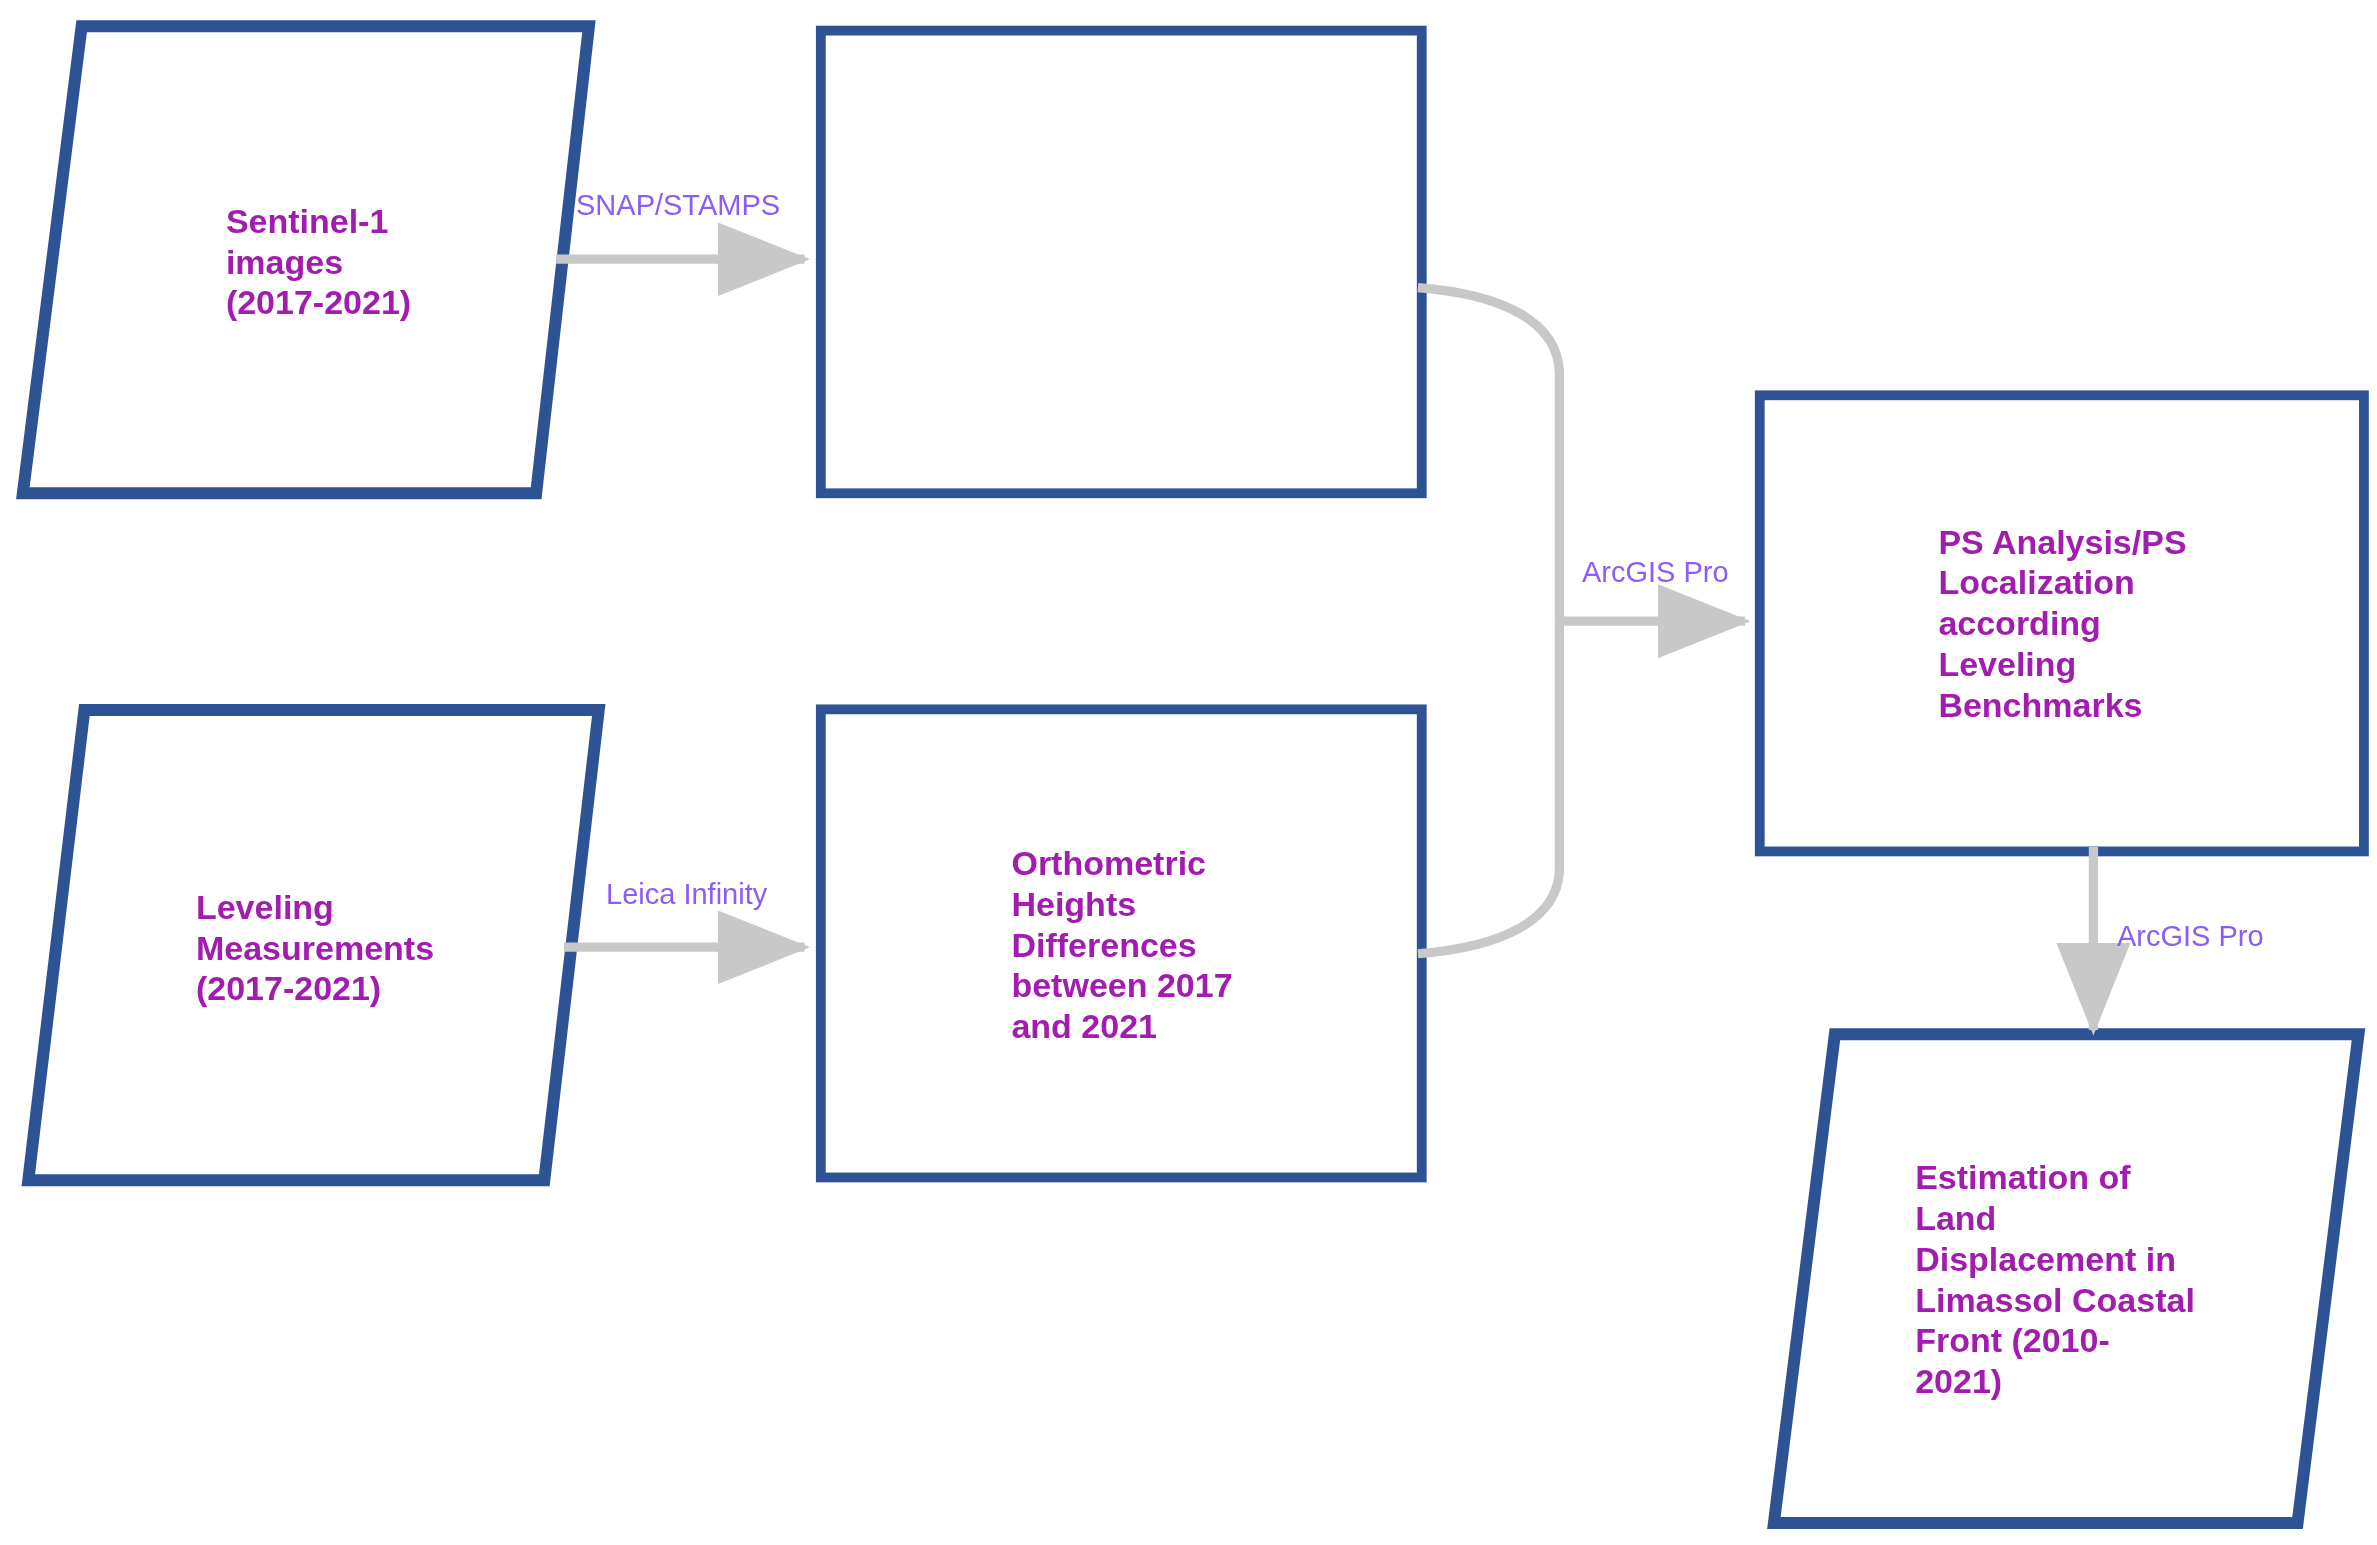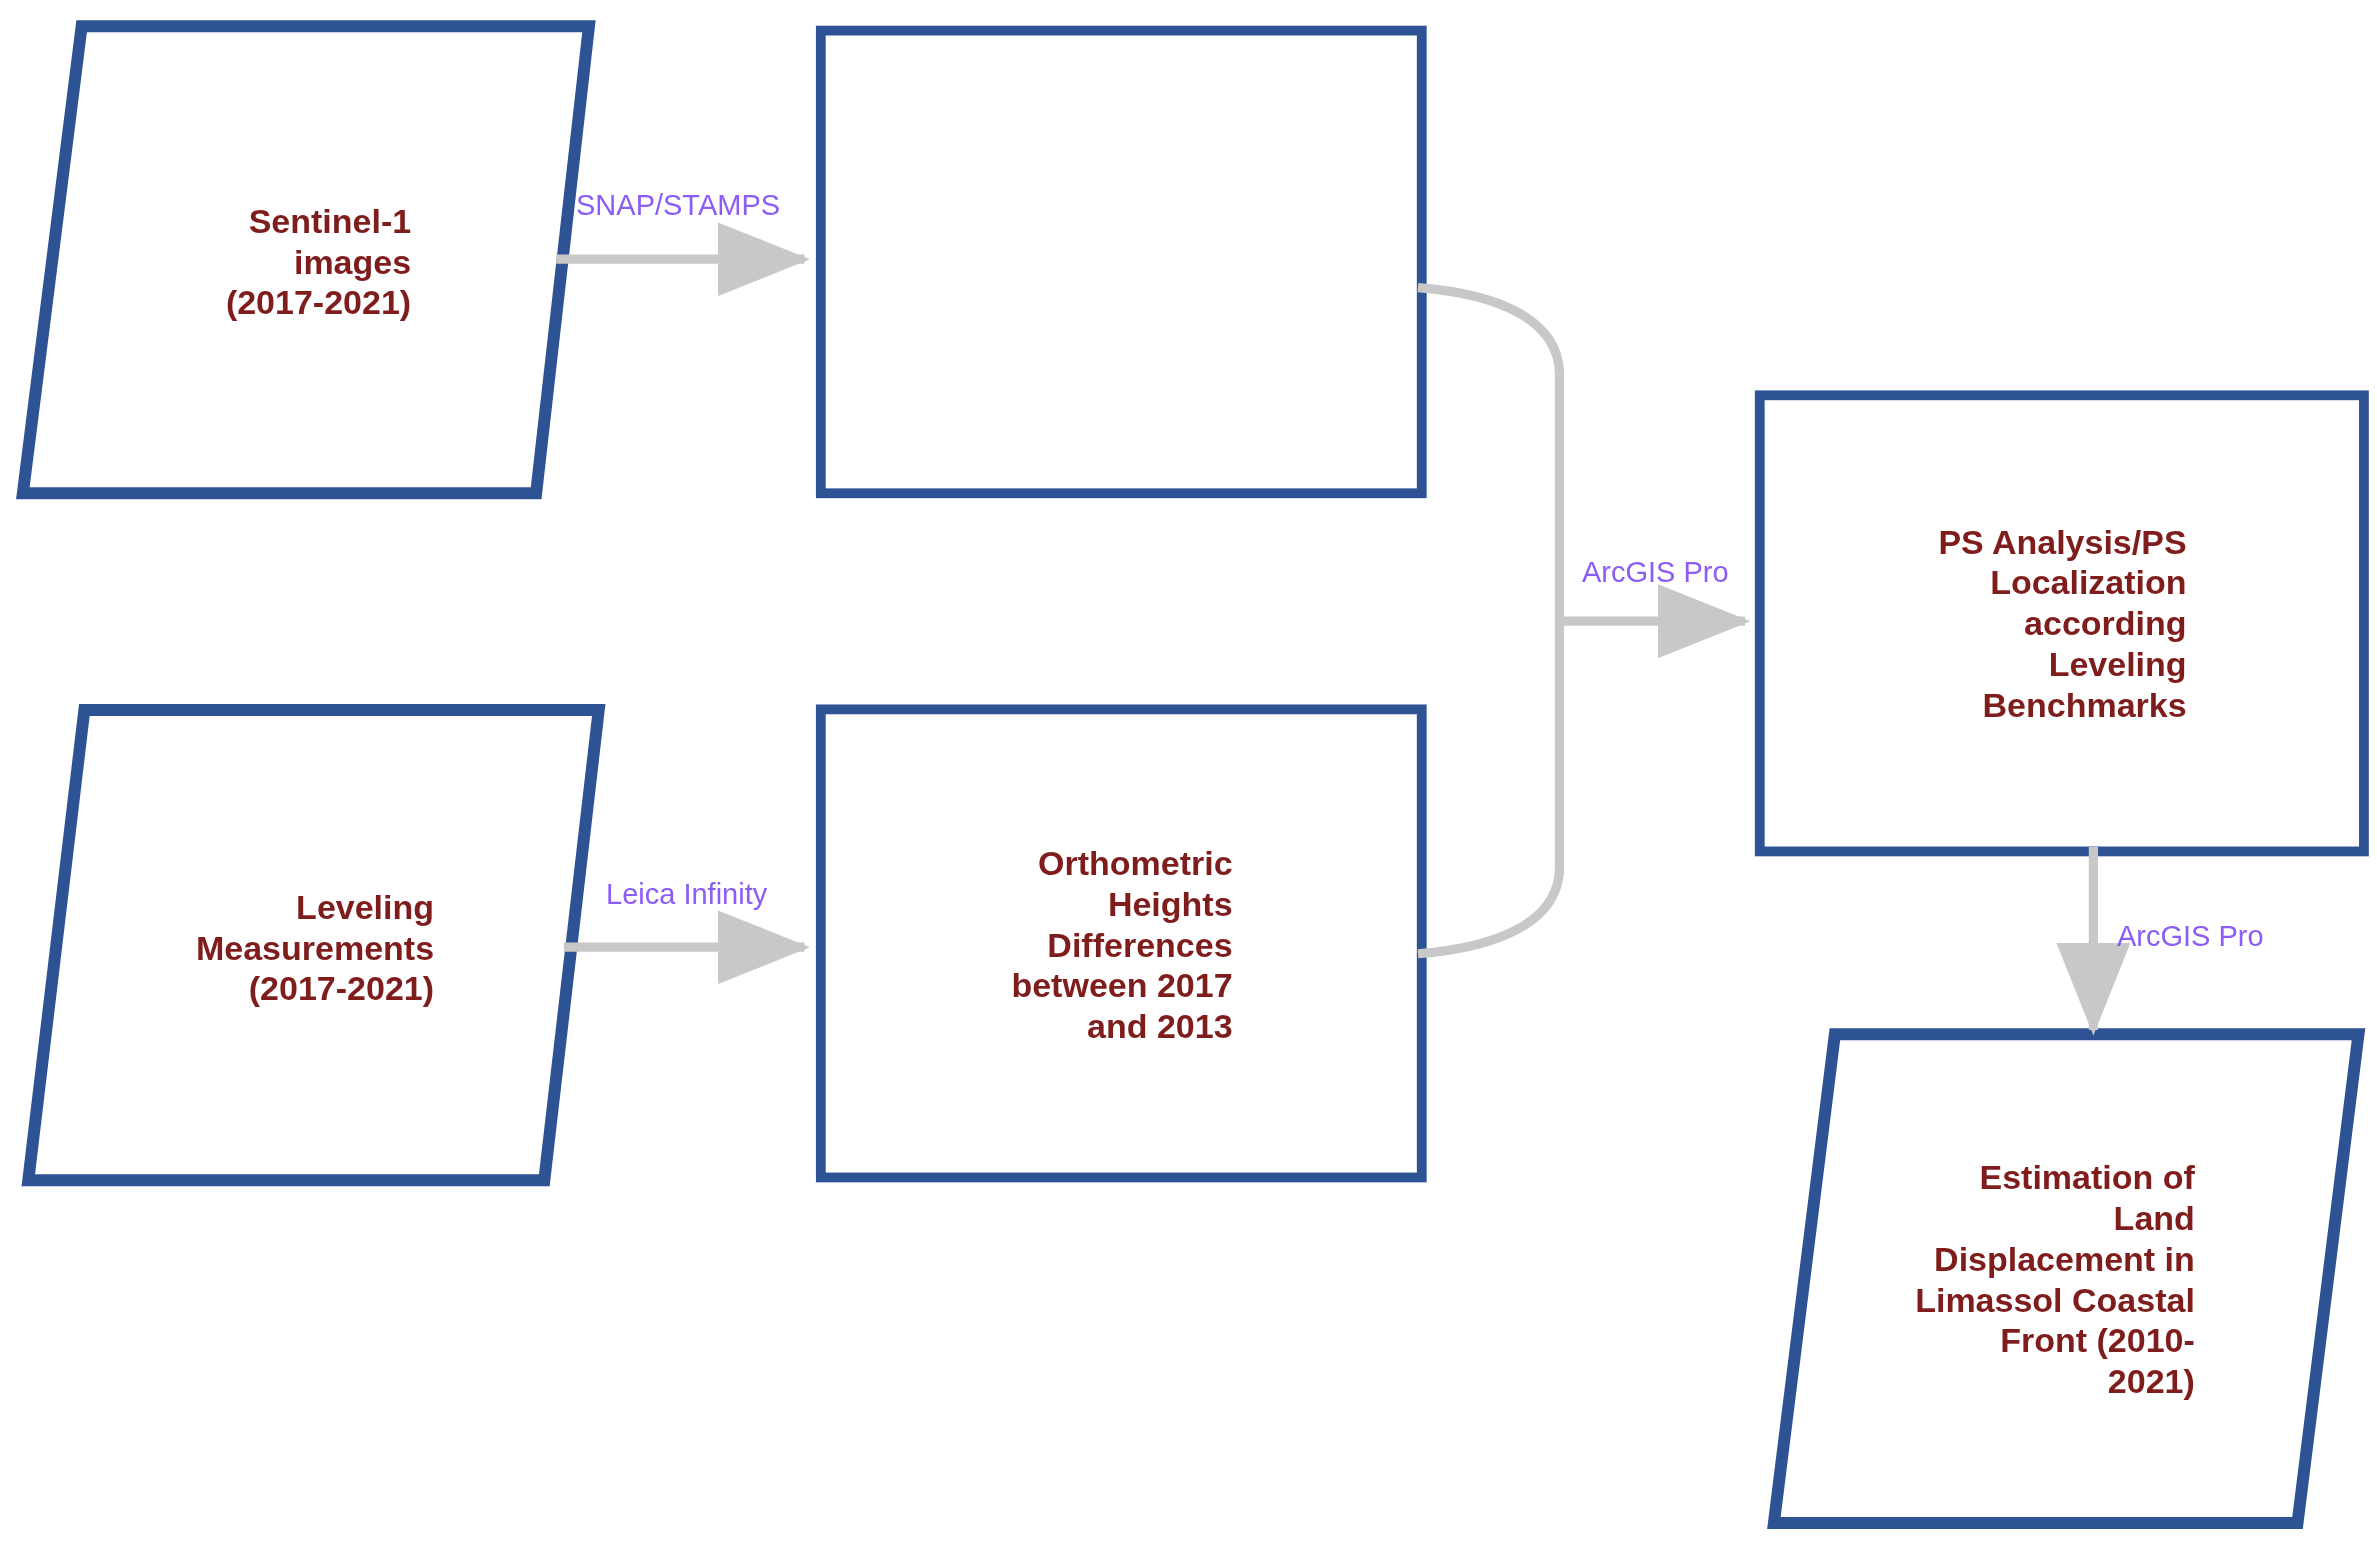--- a/index.html
+++ b/index.html
@@ -22,23 +22,23 @@
     left: 0;
     top: 0;
     width: 2377px;
     height: 1545px;
   }
   .node-label {
     position: absolute;
     display: flex;
     align-items: center;
     justify-content: center;
-    text-align: right;
+    text-align: left;
     font-weight: bold;
-    color: #7f1d1d;
+    color: #a21caf;
     font-family: "Liberation Sans", sans-serif;
     line-height: 1.20;
     white-space: pre-line;
     pointer-events: none;
   }
   .edge-label {
     position: absolute;
     color: #8b5cf6;
     font-family: "Liberation Sans", sans-serif;
     font-weight: normal;
@@ -88,21 +88,21 @@
 
 
   <div class="node-label" style="left:70px; top:779px; width:490px; height:338px; font-size:34px;">Leveling
 Measurements
 (2017-2021)</div>
 
   <div class="node-label" style="left:828px; top:757px; width:588px; height:376px; font-size:34px;">Orthometric
 Heights
 Differences
 between 2017
-and 2013</div>
+and 2021</div>
 
   <div class="node-label" style="left:1767px; top:452px; width:591px; height:343px; font-size:34px;">PS Analysis/PS
 Localization
 according
 Leveling
 Benchmarks</div>
 
   <div class="node-label" style="left:1783px; top:1081px; width:544px; height:397px; font-size:34px;">Estimation of
 Land
 Displacement in

